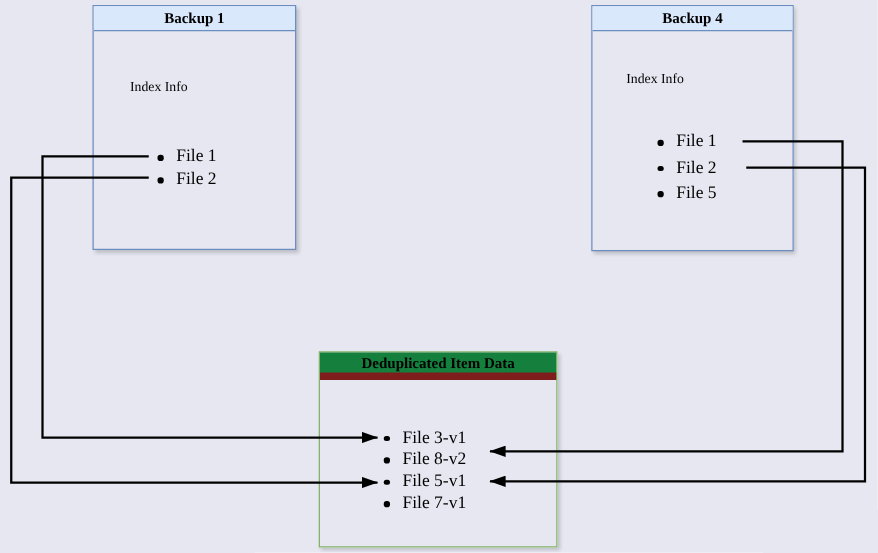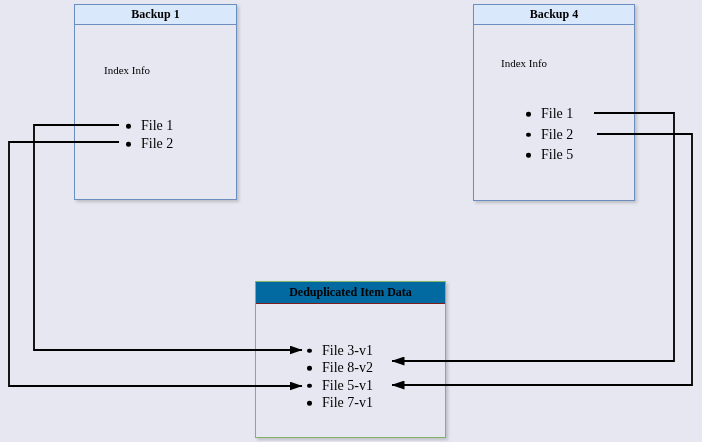--- a/index.html
+++ b/index.html
@@ -24,21 +24,21 @@
     box-sizing: border-box;
     width: 100%;
     font-weight: bold;
     font-size: 12px;
     text-align: center;
     display: flex;
     align-items: center;
     justify-content: center;
   }
   .blue  .box-header { background: #dae8fc; border-bottom: 1px solid #6c8ebf; height: 20px; }
-  .green .box-header { background: #0369a1; border-bottom: 1px solid #7f1d1d; height: 22px; }
+  .green .box-header { background: #15803d; border-bottom: 6px solid #7f1d1d; height: 22px; }
   .index-label {
     position: absolute;
     font-size: 11px;
     line-height: 18px;
     white-space: nowrap;
   }
   .file-list { position: absolute; }
   .li-row {
     position: relative;
     display: flex;

